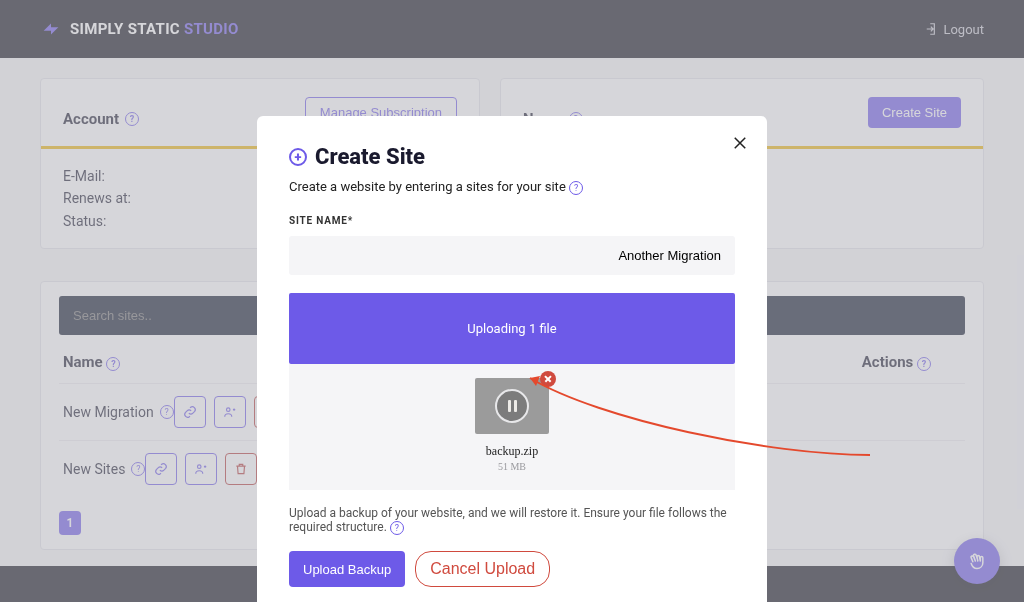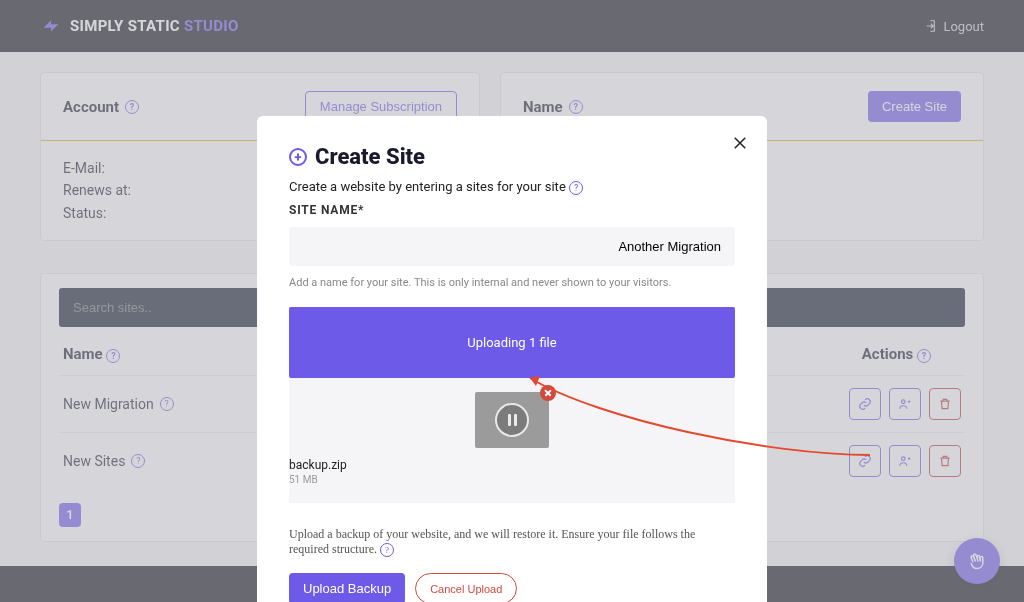--- a/index.html
+++ b/index.html
@@ -8,21 +8,21 @@
     background: #f5f5f7;
     width: 1024px;
     height: 602px;
     overflow: hidden;
     position: relative;
     color: #1a1a2e;
   }
   
   .header {
     background: #0f0f1a;
-    height: 52px;
+    height: 58px;
     display: flex;
     align-items: center;
     justify-content: space-between;
     padding: 0 40px;
   }
   .logo { display:flex; align-items:center; gap:8px; }
   .logo-mark {
     width: 22px; height: 22px;
   }
   .logo-text { color: #fff; font-weight: 700; font-size: 15px; letter-spacing: .3px;}
@@ -38,23 +38,23 @@
   }
   .panel {
     background: #fff;
     border: 1px solid #e3e3e8;
     border-radius: 4px;
   }
   .account-panel {
     width: 440px;
   }
   .panel-head {
-    display:flex; align-items:center; justify-content:space-between;
+    display:flex; align-items:flex-end; justify-content:space-between;
     padding: 18px 22px;
-    border-bottom: 1px solid #eab308;
+    border-bottom: 3px solid #eab308;
   }
   .panel-title { font-weight: 700; font-size: 15px; display:flex; align-items:center; gap:6px;}
   .help-badge {
     display:inline-flex; width:14px;height:14px;border:1px solid #6d5ae8;border-radius:50%;
     align-items:center;justify-content:center;font-size:9px;color:#6d5ae8;
   }
   .btn-outline {
     border: 1.5px solid #6d5ae8; color:#6d5ae8; background:transparent;
     padding: 7px 14px; font-size: 13px; border-radius: 4px; cursor:pointer; font-weight:500;
   }
@@ -75,21 +75,21 @@
   }
   .search {
     width:100%; background:#0f172a; border:none; padding:12px 14px; border-radius:3px;
     font-size:13px; color:#666;
   }
   .list-header {
     display:flex; justify-content:space-between; padding:18px 4px 12px;
     font-weight:700; font-size:15px;
   }
   .row {
-    display:flex; justify-content:space-between; align-items:center;
+    display:flex; justify-content:flex-start; align-items:center;
     padding:12px 4px; border-top:1px solid #edecef; font-size:14px;
   }
   .row-name { display:flex; align-items:center; gap:6px; }
   .actions { display:flex; gap:8px; }
   .icon-btn {
     width:32px;height:32px;border:1.5px solid #6d5ae8;border-radius:4px;
     display:flex;align-items:center;justify-content:center;color:#6d5ae8;cursor:pointer;
     background:#fff;
   }
   .icon-btn.danger { border-color:#b33939; color:#b33939; }
@@ -120,32 +120,32 @@
   }
   .close {
     position:absolute; top:18px; right:18px; cursor:pointer; color:#333;
   }
   .modal-title { font-size:22px; font-weight:800; display:flex; align-items:center; gap:8px; }
   .plus-circ {
     width:18px;height:18px;border:2px solid #6d5ae8;border-radius:50%;
     display:inline-flex;align-items:center;justify-content:center;color:#6d5ae8;font-size:13px;font-weight:900;
   }
   .modal-sub { font-size:13px; margin-top:10px; color:#222; }
-  .field-label { font-size:12px; letter-spacing:.8px; font-weight:700; margin-top:8px; color:#333; }
+  .field-label { font-size:10px; letter-spacing:.8px; font-weight:700; margin-top:20px; color:#333; }
   .text-input {
     width:100%; background:#f5f5f7; border:none; padding:12px 14px; margin-top:10px;
     font-size:13px; border-radius:3px;text-align:right;
   }
   .hint { font-size:11px; color:#888; margin-top:10px; }
   .upload-banner {
     background:#6d5ae8; color:#fff; text-align:center; padding:28px; font-size:13px;
     margin-top:18px; border-radius:2px;
   }
   .upload-zone {
-    background:#f5f5f7; padding: 14px 0 18px; text-align:left;
+    background:#f5f5f7; padding: 14px 0 18px; text-align:center;font-family:Liberation Serif, serif;
   }
   .thumb {
     width:74px;height:56px;background:#9b9b9b;margin:0 auto;position:relative;
     display:flex;align-items:center;justify-content:center;border-radius:2px;
   }
   .pause-ring {
     width:34px;height:34px;border:2px solid #e8e8ea;border-radius:50%;
     display:flex;align-items:center;justify-content:center;background:rgba(0,0,0,.2);
   }
   .pause-bars { display:flex; gap:3px; }
@@ -154,25 +154,25 @@
     position:absolute; top:-7px; right:-7px; width:16px;height:16px; background:#d04a3e;
     border-radius:50%;display:flex;align-items:center;justify-content:center;
   }
   .cancel-badge::before,.cancel-badge::after{
     content:"";position:absolute;width:8px;height:1.5px;background:#fff;
   }
   .cancel-badge::before{transform:rotate(45deg);}
   .cancel-badge::after{transform:rotate(-45deg);}
   .file-name { font-size:12px; margin-top:10px; color:#222; }
   .file-size { font-size:10px; color:#9a9a9e; margin-top:2px; }
-  .upload-hint { font-size:12px; color:#555; margin-top:24px;font-family:Liberation Serif, serif; }
+  .upload-hint { font-size:12px; color:#555; margin-top:16px; }
   .modal-actions { margin-top:16px; display:flex; gap:10px; }
   .btn-danger-outline {
     border:1.5px solid #d04a3e; color:#d04a3e; background:#fff; padding:8px 14px;
-    font-size:11px; border-radius:16px; cursor:pointer;
+    font-size:16px; border-radius:16px; cursor:pointer;
   }
   
   .arrow-svg { position:absolute; top:370px; left:520px; width:360px; height:90px; pointer-events:none;}
 </style>
 </head>
 <body>
 
 <div class="header">
   <div class="logo">
     <svg class="logo-mark" viewBox="0 0 24 24">
@@ -309,21 +309,20 @@
     <div class="modal-title">
       <span class="plus-circ">+</span>
       <span>Create Site</span>
     </div>
     <div class="modal-sub">
       <span>Create a website by entering a sites for your site</span>
       <span class="help-badge">?</span>
     </div>
     <div class="field-label">SITE NAME*</div>
     <input class="text-input" value="Another Migration" style="">
-    <div class="hint">Add a name for your site. This is only internal and never shown to your visitors.</div>
 
     <div class="upload-banner">Uploading 1 file</div>
     <div class="upload-zone">
       <div class="thumb">
         <div class="cancel-badge"></div>
         <div class="pause-ring">
           <div class="pause-bars">
               <span></span>
               <span></span>
             </div>

